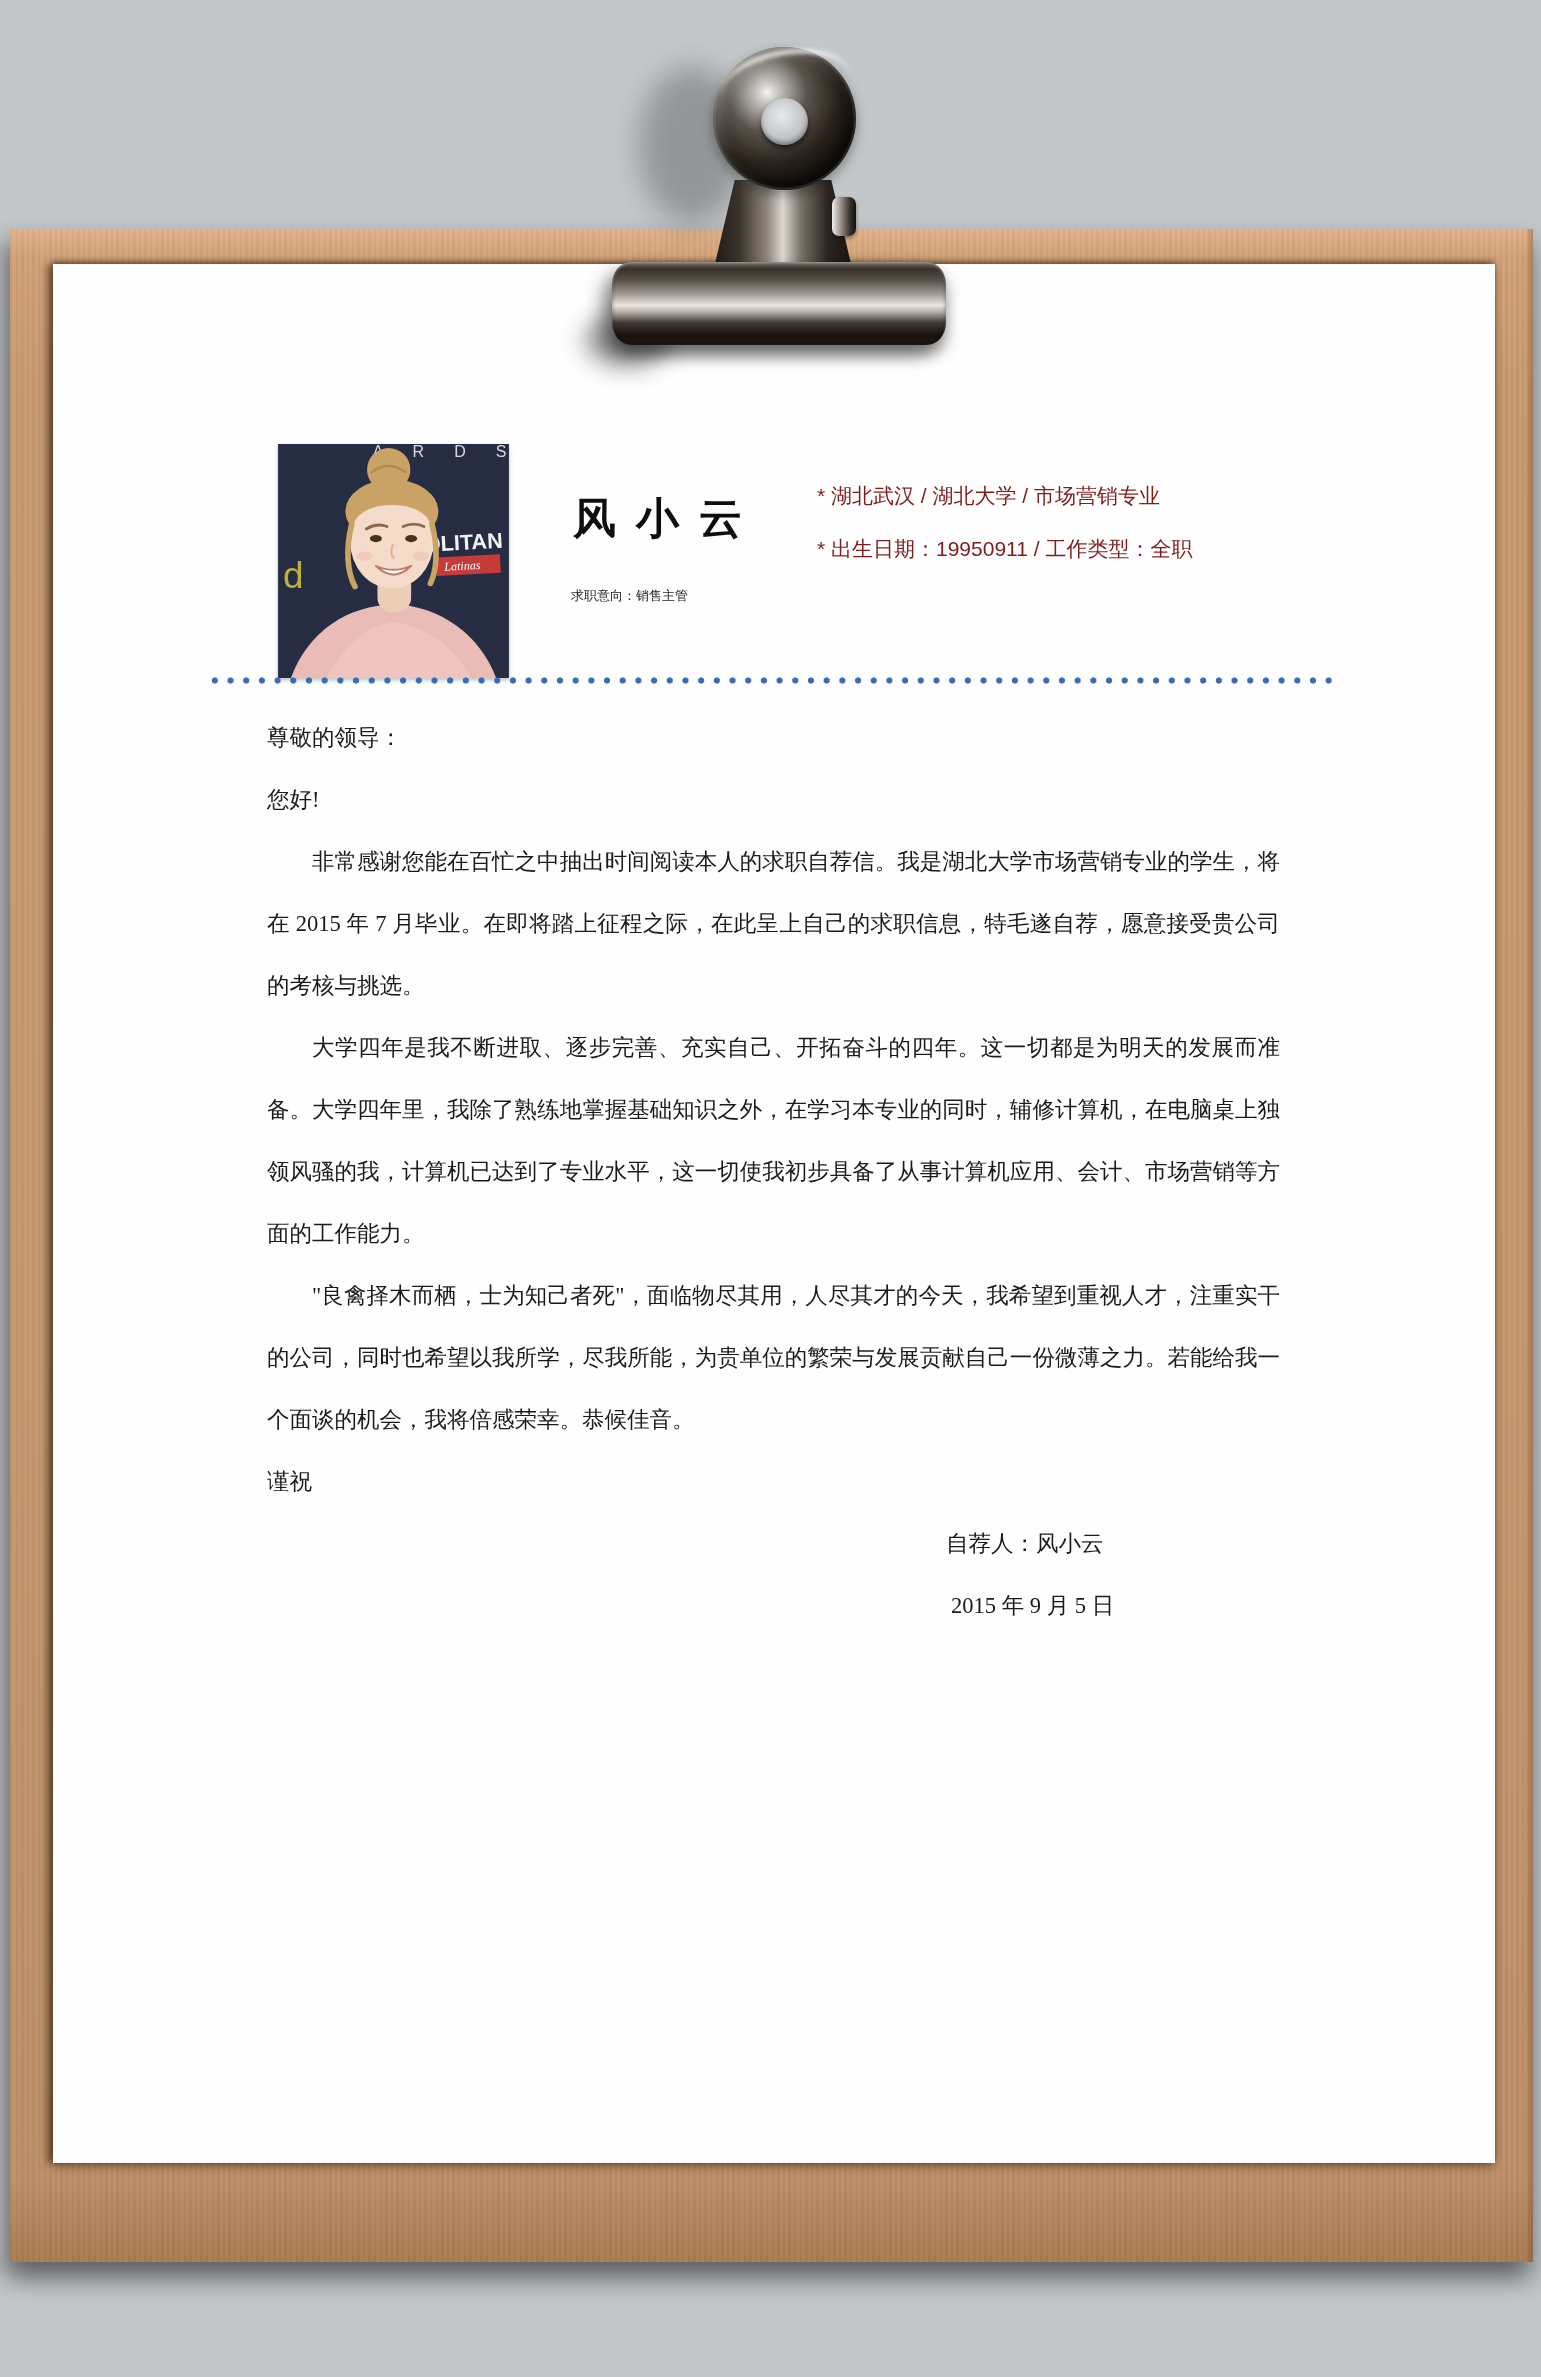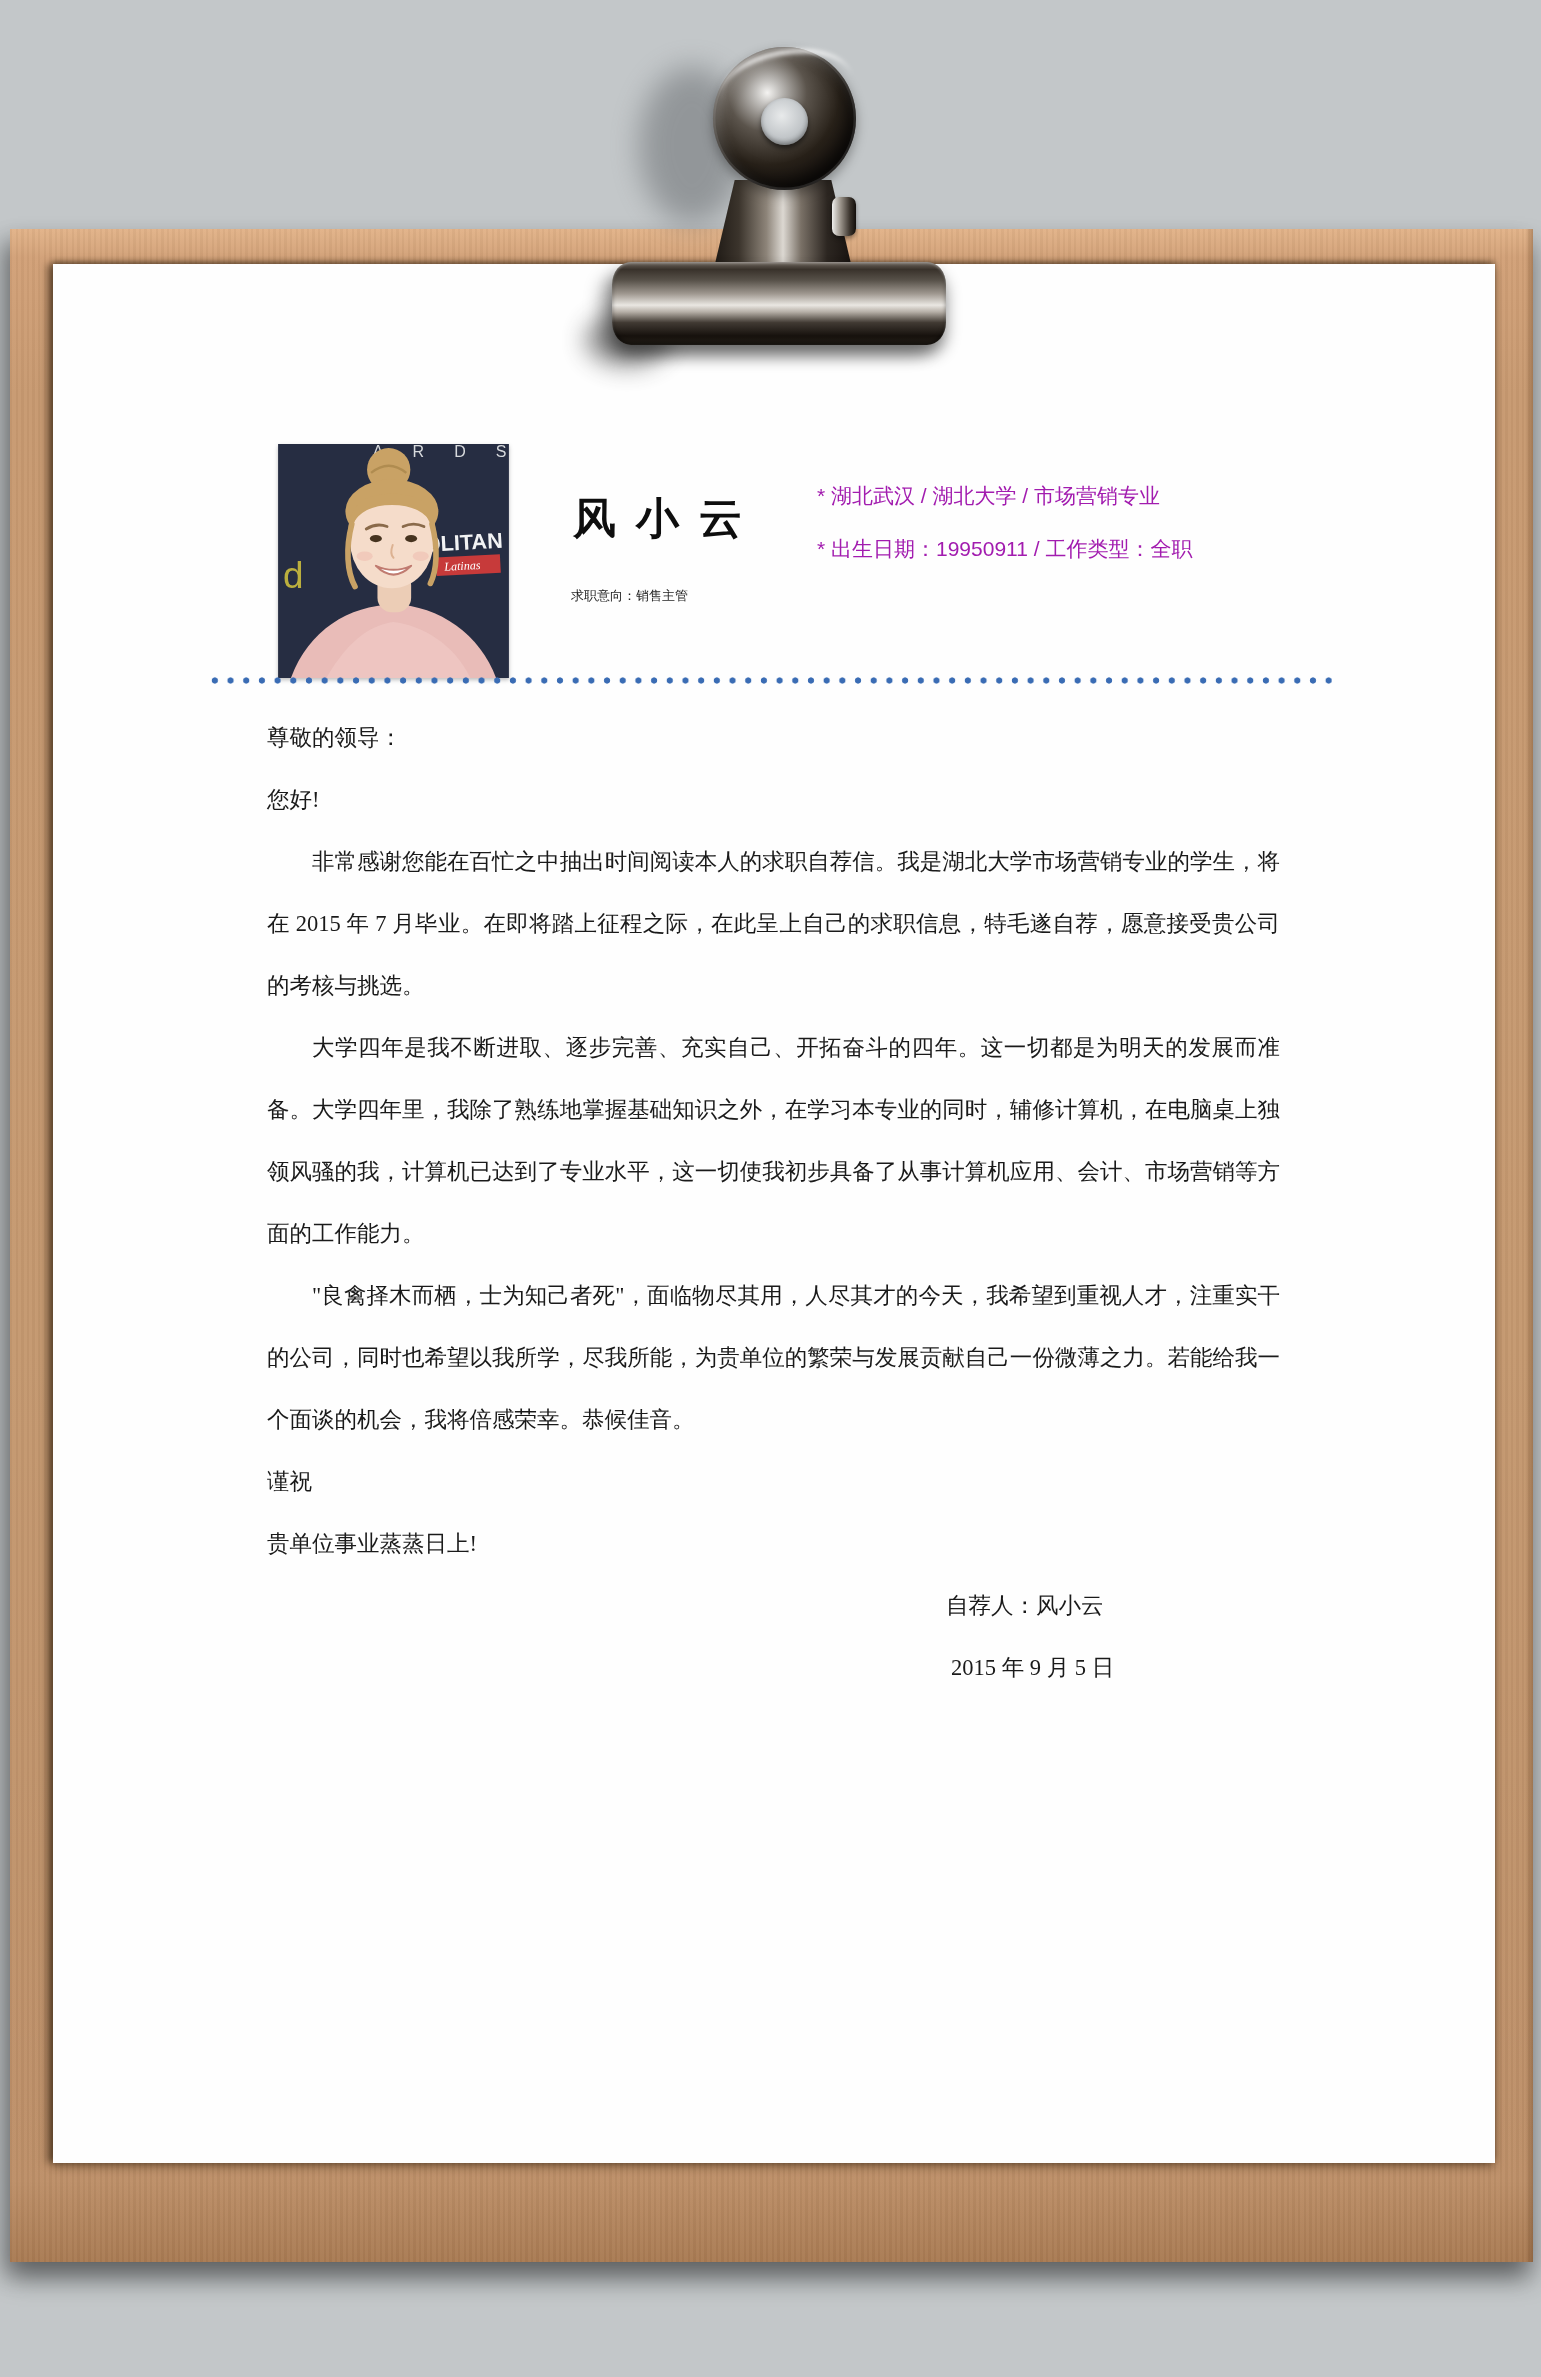--- a/index.html
+++ b/index.html
@@ -77,21 +77,21 @@
     box-shadow:0 1.6px 4px rgba(0,0,0,.25);
   }
   .applicant-name{
     position:absolute;left:520px;top:226px;font-size:43px;font-weight:700;
     letter-spacing:4px;color:#0e0e0e;white-space:nowrap;
   }
   .job-intent{
     position:absolute;left:518px;top:323px;font-size:13px;color:#1f1f1f;white-space:nowrap;
   }
   .info-col{
-    position:absolute;left:764px;top:205px;font-size:21px;line-height:53px;color:#a21caf;white-space:nowrap;
+    position:absolute;left:764px;top:205px;font-size:21px;line-height:53px;color:#7f1d1d;white-space:nowrap;
   }
   .divider-dots{
     position:absolute;left:154px;top:411px;width:1125px;height:11.2px;
     background:radial-gradient(circle,var(--dot,#3a6cb4) 2.8px,rgba(58,108,180,0) 3.5px) left center/15.7px 11.2px repeat-x;
   }
 
   
   .letter{
     position:absolute;left:214px;top:443px;width:1013px;
     font-size:22.5px;line-height:62px;color:#1a1a1a;
@@ -156,21 +156,20 @@
 
     <div class="divider-dots"></div>
 
     <div class="letter">
       <p>尊敬的领导：</p>
       <p>您好!</p>
       <p class="indent">非常感谢您能在百忙之中抽出时间阅读本人的求职自荐信。我是湖北大学市场营销专业的学生，将在 2015 年 7 月毕业。在即将踏上征程之际，在此呈上自己的求职信息，特毛遂自荐，愿意接受贵公司的考核与挑选。</p>
       <p class="indent">大学四年是我不断进取、逐步完善、充实自己、开拓奋斗的四年。这一切都是为明天的发展而准备。大学四年里，我除了熟练地掌握基础知识之外，在学习本专业的同时，辅修计算机，在电脑桌上独领风骚的我，计算机已达到了专业水平，这一切使我初步具备了从事计算机应用、会计、市场营销等方面的工作能力。</p>
       <p class="indent">"良禽择木而栖，士为知己者死"，面临物尽其用，人尽其才的今天，我希望到重视人才，注重实干的公司，同时也希望以我所学，尽我所能，为贵单位的繁荣与发展贡献自己一份微薄之力。若能给我一个面谈的机会，我将倍感荣幸。恭候佳音。</p>
       <p>谨祝</p>
-      <p>贵单位事业蒸蒸日上!</p>
       <p class="sig">自荐人：风小云</p>
       <p class="date">2015 年 9 月 5 日</p>
     </div>
 
   </div>
 
   <div>
     <div class="clip-wall-shadow"></div>
     <div class="clip-jaw-shadow"></div>
     <div class="clip-stem"></div>

